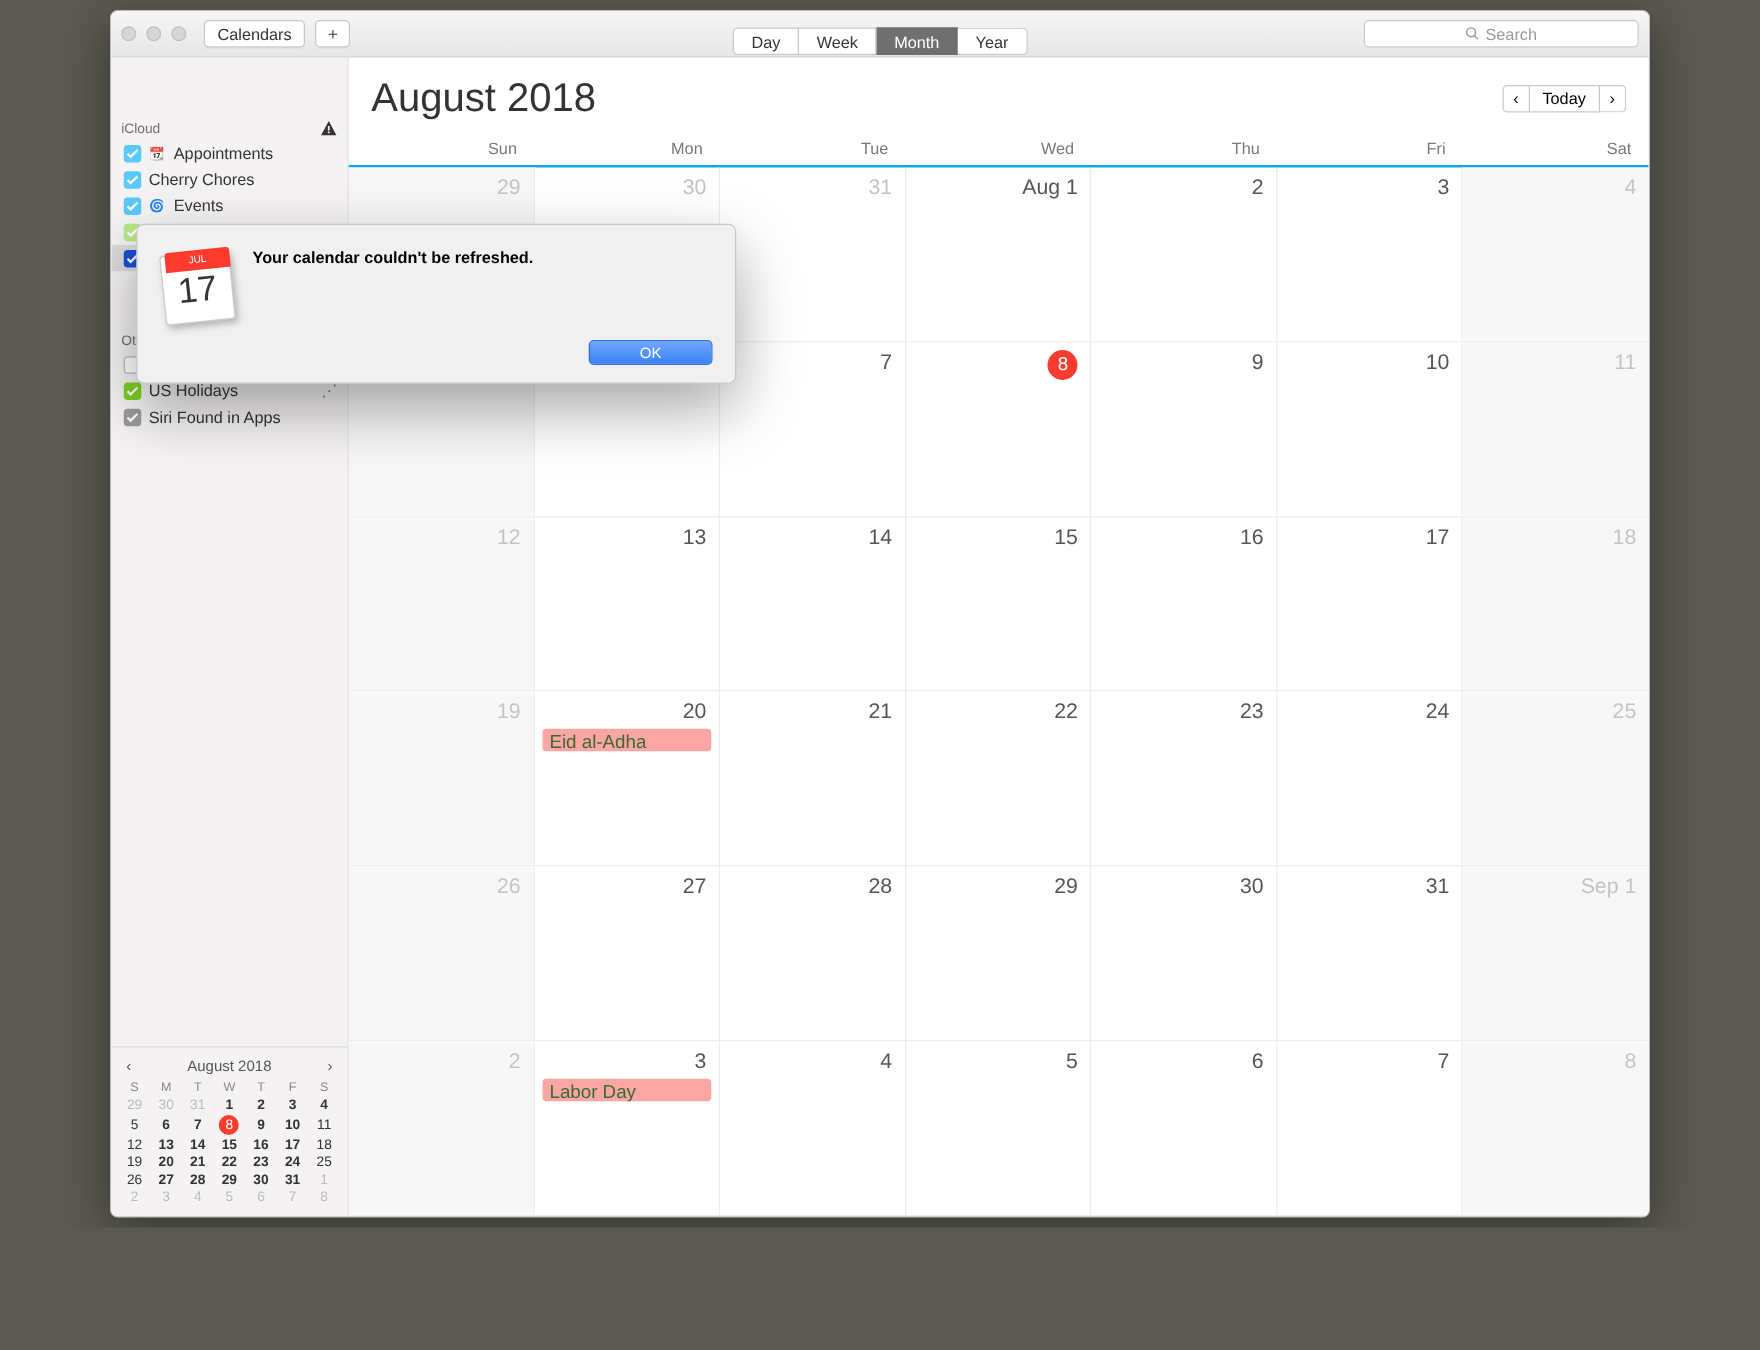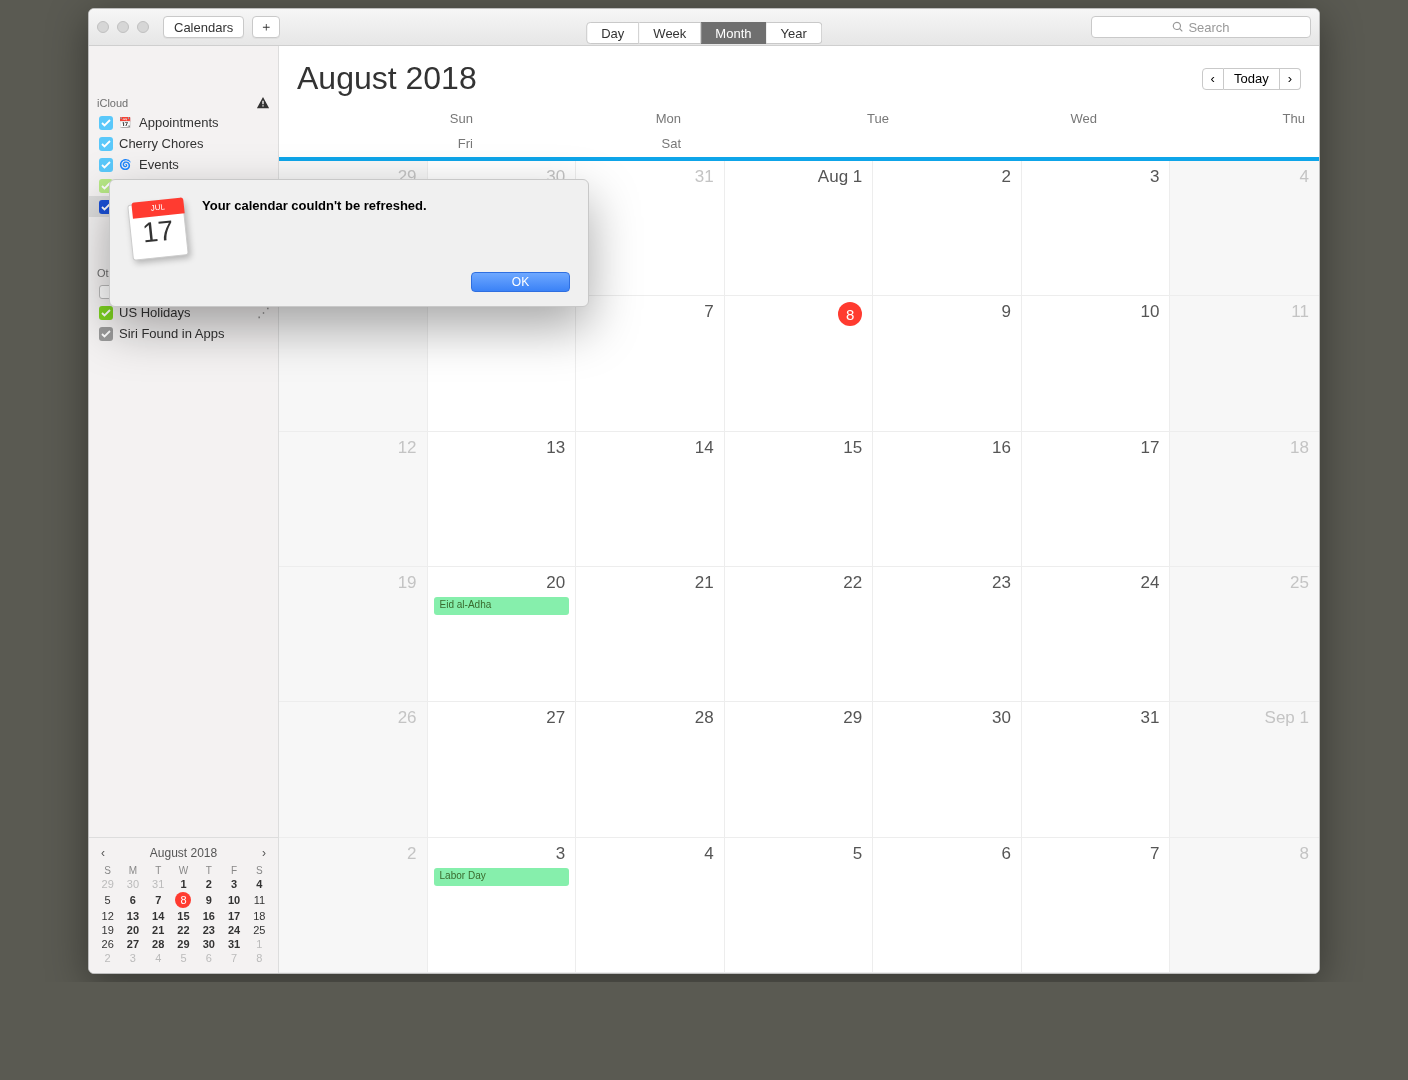--- a/index.html
+++ b/index.html
@@ -58,30 +58,30 @@
   
   .main{flex:1; display:flex; flex-direction:column; background:#fff;}
   .main-header{display:flex;align-items:center;justify-content:space-between; padding:14px 18px 10px 18px;}
   .month-title{font-size:32px; font-weight:300; color:#333;}
   .month-title b{font-weight:500;}
   .nav{display:flex;gap:0;}
   .nav .nb{height:22px;border:1px solid #c9c9c9;background:#fff;font-size:13px;display:flex;align-items:center;padding:0 10px;}
   .nav .nb:first-child{border-radius:4px 0 0 4px; padding:0 8px;}
   .nav .nb:last-child{border-radius:0 4px 4px 0; padding:0 8px;}
   .nav .nb + .nb{border-left:none;}
-  .wk-header{display:grid;grid-template-columns:repeat(5,1fr); border-bottom:4px solid #0ea5e9;}
+  .wk-header{display:grid;grid-template-columns:repeat(7,1fr); border-bottom:2px solid #0ea5e9;}
   .wk-header div{text-align:right; padding:4px 14px 6px 0; font-size:13px; color:#777;}
   .grid{flex:1; display:grid; grid-template-columns:repeat(7,1fr); grid-template-rows:repeat(6,1fr);}
   .cell{border-right:1px solid #ededed; border-bottom:1px solid #ededed; position:relative; padding:4px 8px;}
   .cell:nth-child(7n){border-right:none;}
   .cell:nth-child(7n+1),.cell:nth-child(7n){background:#f7f7f7;}
   .daynum{position:absolute; top:6px; right:10px; font-size:17px; color:#555;}
   .daynum.dim{color:#c4c4c4;}
   .daynum .today-badge{display:inline-flex;width:24px;height:24px;border-radius:50%;background:#ff3b30;color:#fff;align-items:center;justify-content:center;font-size:15px;}
-  .event{position:absolute; left:6px; right:6px; top:30px; height:18px; background:#86efac; border-radius:3px; font-size:10px; color:#3a6b2e; padding:2px 6px; overflow:hidden;}
+  .event{position:absolute; left:6px; right:6px; top:30px; height:18px; background:#fca5a5; border-radius:3px; font-size:15px; color:#3a6b2e; padding:2px 6px; overflow:hidden;}
   
   .dialog{
     position:absolute; left:20px; top:170px; width:480px; background:#f0f0f0; border:1px solid #c8c8c8;
     border-radius:6px; box-shadow:0 20px 50px rgba(0,0,0,.35); padding:18px 18px 14px 18px; z-index:50;
   }
   .dialog-body{display:flex; gap:14px;}
   .dlg-icon{width:60px;height:60px;flex:0 0 60px; position:relative;}
   .dlg-icon .page{position:absolute;inset:4px 2px 0 2px;background:#fff;border:1px solid #ccc;border-radius:3px;transform:rotate(-6deg);box-shadow:2px 3px 6px rgba(0,0,0,.25);}
   .dlg-icon .top{position:absolute;top:2px;left:4px;right:4px;height:16px;background:#ff3b30;border-radius:3px 3px 0 0;transform:rotate(-6deg);font-size:8px;color:#fff;text-align:center;line-height:16px;}
   .dlg-icon .num{position:absolute;top:18px;left:0;right:0;text-align:center;font-size:28px;color:#333;transform:rotate(-6deg);}

